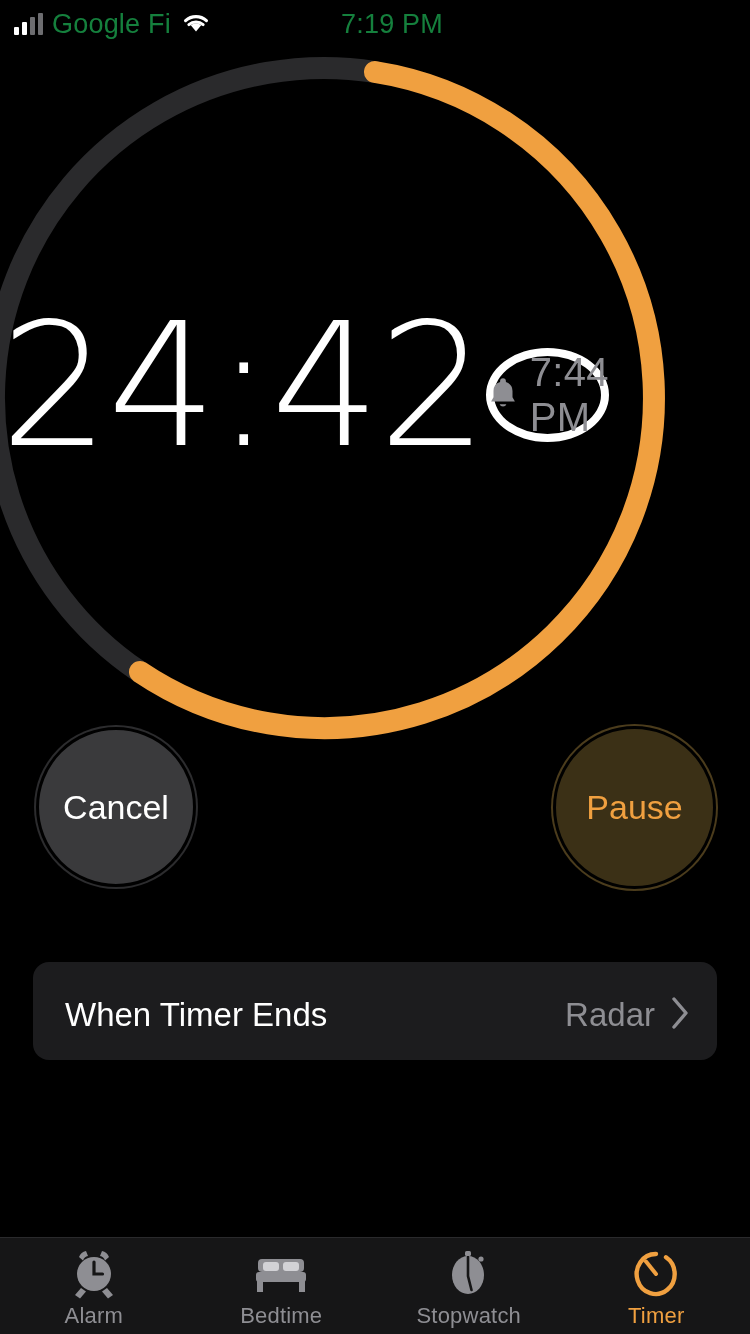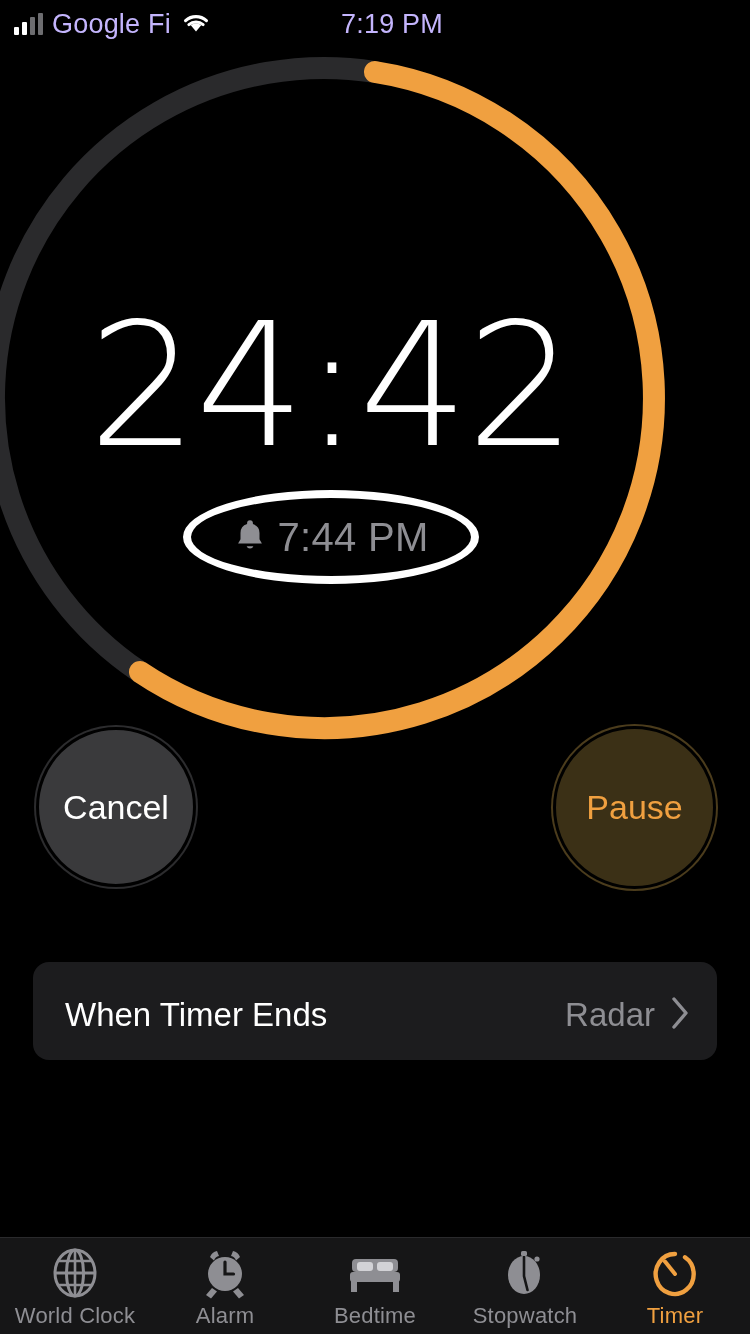--- a/index.html
+++ b/index.html
@@ -7,21 +7,21 @@
     width:750px; height:1334px;
     background:#000;
     font-family:"Liberation Sans", sans-serif;
     overflow:hidden;
   }
   #screen { position:relative; width:750px; height:1334px; background:#000; }
 
   
   #status-bar {
     position:absolute; top:0; left:0; width:750px; height:48px;
-    display:flex; align-items:center; color:#c4b5fd;
+    display:flex; align-items:center; color:#15803d;
   }
   #status-left {
     position:absolute; left:14px; top:0; height:48px;
     display:flex; align-items:center; gap:9px;
   }
   .sig-bars { display:flex; align-items:flex-end; gap:3px; height:21px; }
   .sig-bars i { display:block; width:5px; background:#fff; border-radius:1px; }
   .sig-bars i:nth-child(1){ height:8px; }
   .sig-bars i:nth-child(2){ height:13px; }
   .sig-bars i:nth-child(3){ height:18px; background:#6d6d70; }
@@ -53,21 +53,21 @@
 
   
   #timer-ring-wrap {
     position:absolute; left:0; top:52px; width:750px; height:730px;
   }
   #timer-ring { display:block; }
 
   
   #timer-readout {
     position:absolute; left:0; top:300px; width:598px;
-    display:flex; flex-direction:column; align-items:center;margin-left:32px;
+    display:flex; flex-direction:row; align-items:center;
   }
   #remaining-time {
     font-family:"DejaVu Sans", sans-serif;
     font-weight:100;
     font-size:172px;
     line-height:1;
     color:#fff;
     letter-spacing:-2px;
     font-stretch:semi-condensed;
   }
@@ -199,33 +199,20 @@
     <span id="when-timer-ends-value">Radar</span>
     <span id="chevron-right-icon">
       <svg width="22" height="36" viewBox="0 0 22 36">
         <path d="M5 4 L17 18 L5 32" fill="none" stroke="#8e8e93" stroke-width="3.4" stroke-linecap="round" stroke-linejoin="round"></path>
       </svg>
     </span>
   </div>
 
   <div id="tab-bar">
 
-    <div class="tab-item">
-      <span class="tab-icon">
-        <svg width="54" height="52" viewBox="0 0 54 52">
-          <ellipse cx="27" cy="26" rx="20" ry="23" fill="none" stroke="#8e8e93" stroke-width="3"></ellipse>
-          <ellipse cx="27" cy="26" rx="8.5" ry="23" fill="none" stroke="#8e8e93" stroke-width="3"></ellipse>
-          <line x1="7" y1="26" x2="47" y2="26" stroke="#8e8e93" stroke-width="3"></line>
-          <path d="M10.5 14 h33" stroke="#8e8e93" stroke-width="2.6" fill="none"></path>
-          <path d="M10.5 38 h33" stroke="#8e8e93" stroke-width="2.6" fill="none"></path>
-          <line x1="27" y1="3" x2="27" y2="49" stroke="#8e8e93" stroke-width="2.6"></line>
-        </svg>
-      </span>
-      <span class="tab-label">World Clock</span>
-    </div>
 
     <div class="tab-item">
       <span class="tab-icon">
         <svg width="54" height="52" viewBox="0 0 54 52">
           <circle cx="27" cy="27" r="17" fill="#8e8e93"></circle>
           <path d="M27 15 v12 h8.5" stroke="#161617" stroke-width="3.2" fill="none" stroke-linecap="round"></path>
           <path d="M12 10 a10 10 0 0 1 7-6 l2 5 a7 7 0 0 0 -5 4.5 Z" fill="#8e8e93"></path>
           <path d="M42 10 a10 10 0 0 0 -7-6 l-2 5 a7 7 0 0 1 5 4.5 Z" fill="#8e8e93"></path>
           <path d="M14 41 l-6 7 5 3.4 6 -7 Z" fill="#8e8e93"></path>
           <path d="M40 41 l6 7 -5 3.4 -6 -7 Z" fill="#8e8e93"></path>

